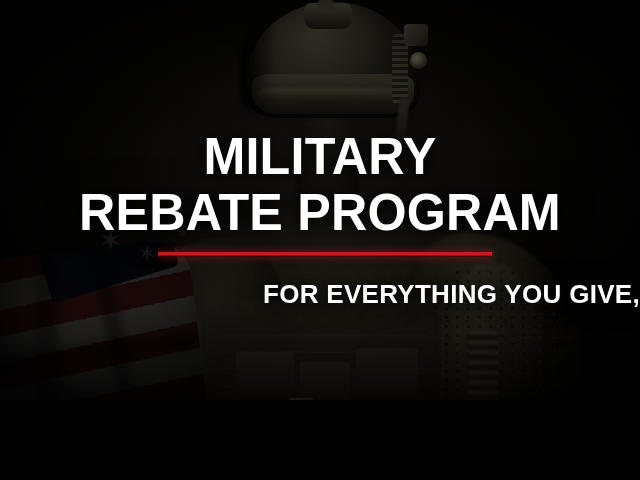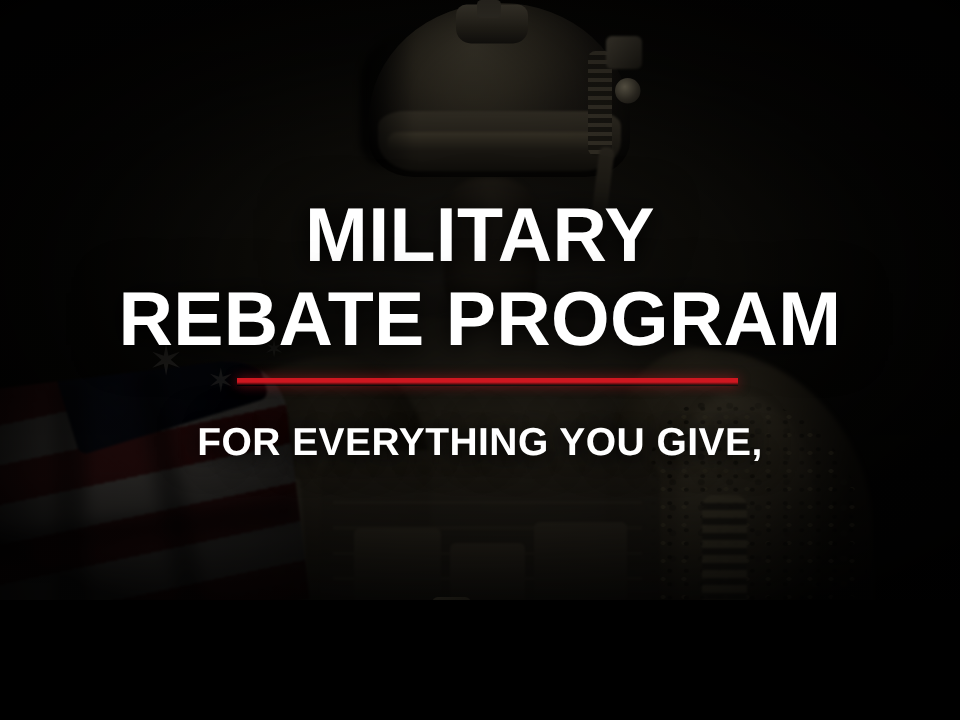--- a/index.html
+++ b/index.html
@@ -270,21 +270,21 @@
   .sub {
     color:#ffffff;
     font-weight:bold;
     text-align:center;
     font-size:26px;
     line-height:30px;
     letter-spacing:.3px;
     text-shadow:0 2px 12px rgba(0,0,0,.9), 0 0 26px rgba(0,0,0,.7);
     white-space:nowrap;
   }
-  .sub-1 { position:absolute; top:279px; left:0; right:0; }
+  .sub-1 { position:absolute; top:279px; left:0; right:0;text-align:right; }
   .sub-2 { position:absolute; top:310px; left:0; right:0; }
 </style>
 </head>
 <body>
 
 <div id="banner">
 
   <div class="photo">
     <div class="backdrop"></div>
 

